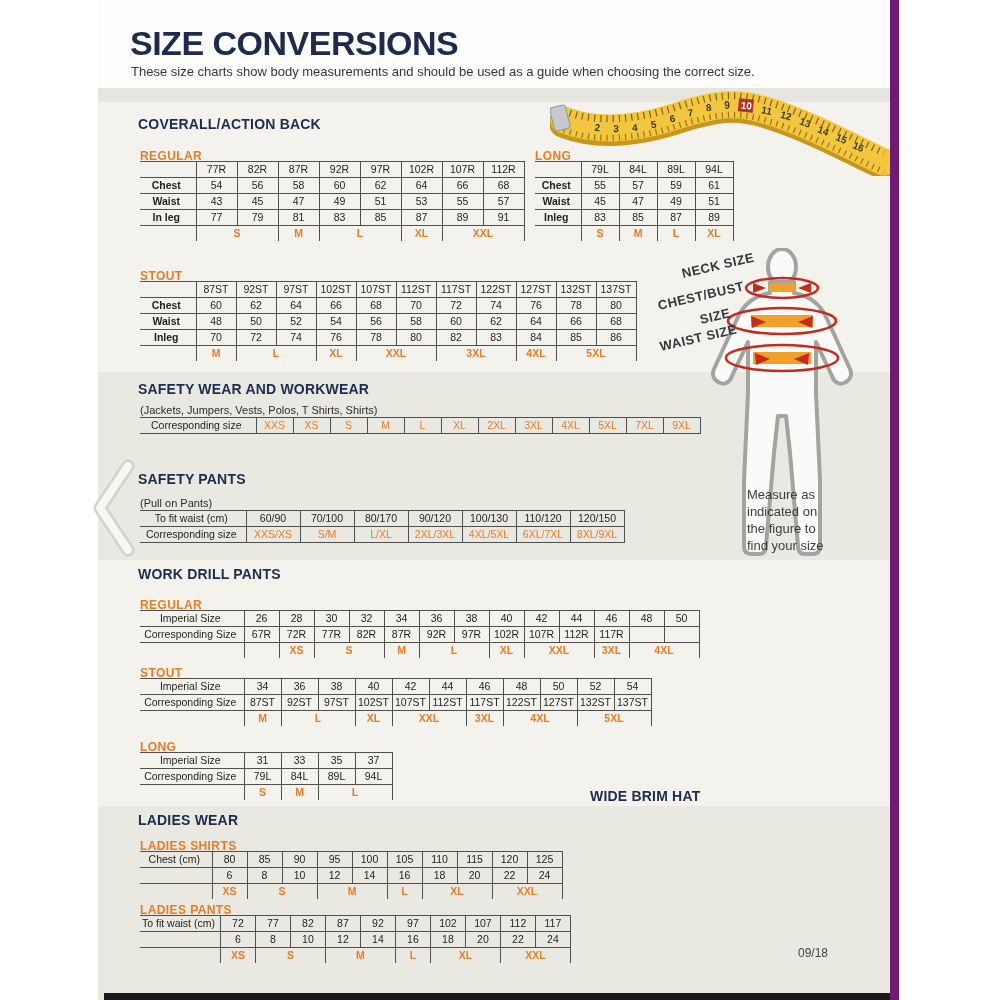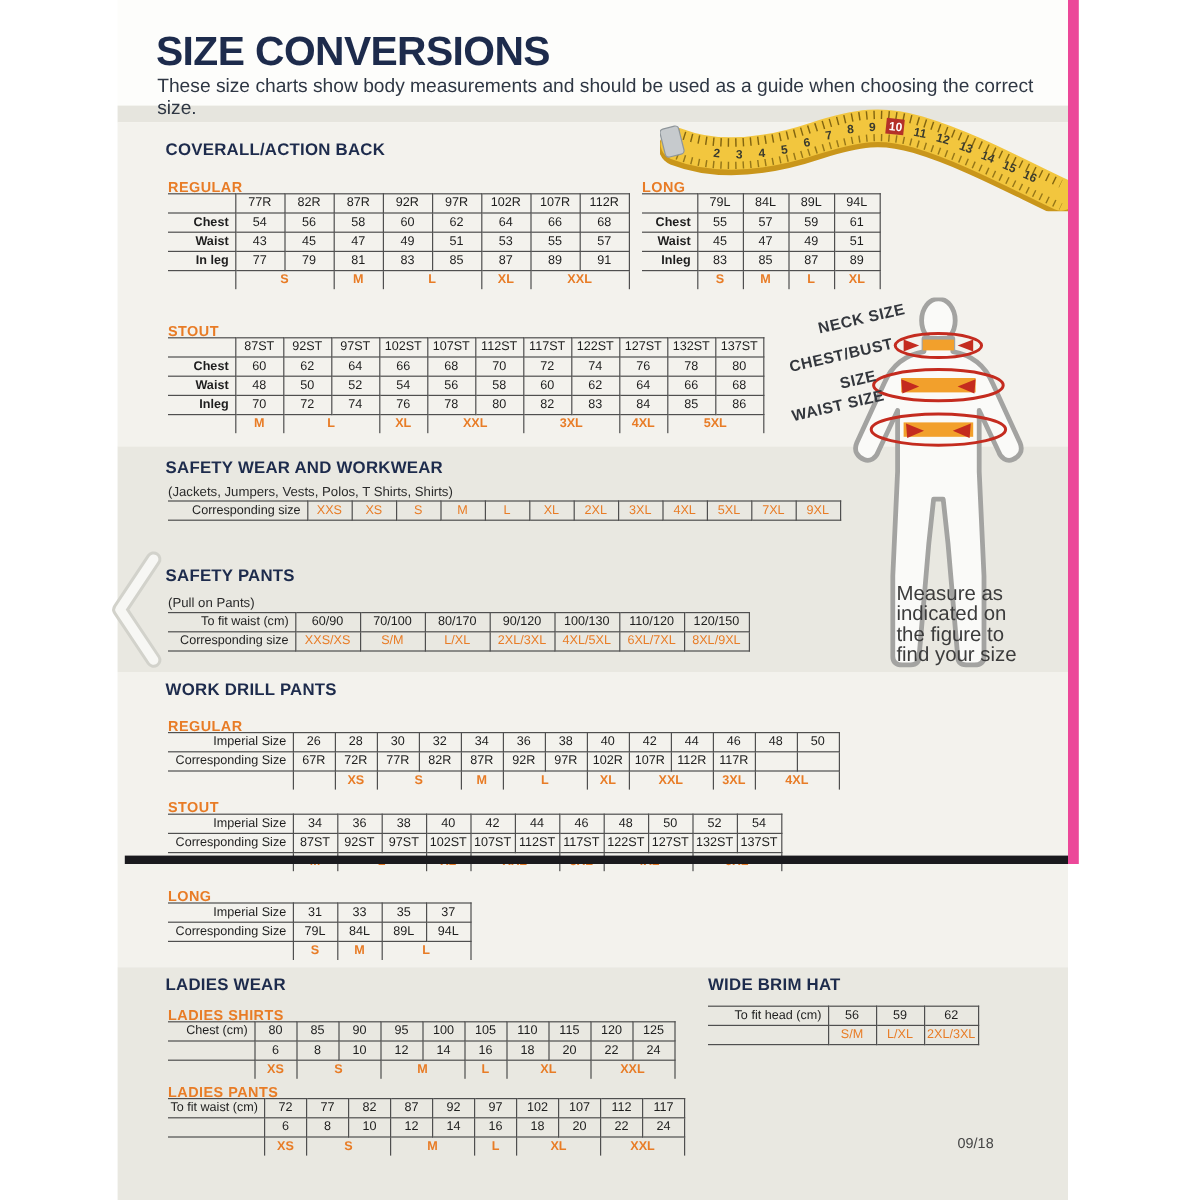--- a/index.html
+++ b/index.html
@@ -1,40 +1,40 @@
 <!DOCTYPE html>
 <html><head>
 <meta charset="utf-8">
 <style>
   html,body{margin:0;padding:0}
   body{width:1000px;height:1000px;background:#ffffff;font-family:"Liberation Sans",sans-serif;position:relative;overflow:hidden}
-  .page{position:absolute;left:98px;top:0;width:792px;height:720px;background:#fdfdfb;border-right:9px solid #ec4899}
+  .page{position:absolute;left:98px;top:0;width:792px;height:1000px;background:#fdfdfb;border-right:9px solid #701a75}
   .bg{position:absolute;left:0;width:100%}
   .band-top{top:88px;height:14px;background:#e6e5de}
   .band-a{top:102px;height:270px;background:#f3f2ed}
   .band-b{top:372px;height:188px;background:#e9e8e1}
   .band-c{top:560px;height:246px;background:#f3f2ed}
   .band-d{top:806px;height:194px;background:#e9e8e1}
   .bottom-bar{position:absolute;left:6px;right:0;bottom:0;height:7px;background:#1a1a1e}
   .abs{position:absolute}
   .title{font-size:34px;font-weight:800;color:#1d2b4c;letter-spacing:-0.5px}
-  .subtitle{font-size:16px;color:#2f3744}
+  .subtitle{font-size:13px;color:#2f3744}
   .sec-h{font-size:14px;font-weight:700;color:#1d2b4c;letter-spacing:.2px}
   .sub-l{font-size:12px;font-weight:700;color:#e87c26;letter-spacing:.4px}
   .note{font-size:11px;color:#2b2b2b}
   .tbl table{border-collapse:collapse;table-layout:auto}
   .tbl td{border:1px solid #4f4f4f;font-size:10.5px;color:#1e1e1e;text-align:center;height:16px;padding:0 2px;line-height:1;width:var(--cw);box-sizing:border-box}
-  .tbl td.rl{width:var(--lw);text-align:right;border-left:none;padding:0 5px 0 2px;white-space:nowrap}
+  .tbl td.rl{width:var(--lw);text-align:center;border-left:none;padding:0 5px 0 2px;white-space:nowrap}
   .tbl.bold-labels td.rl{font-weight:700}
   .tbl tr.orange td{color:#e87c26;font-weight:400}
   .tbl tr.orange td.rl{color:#1e1e1e;font-weight:400}
   .tbl tr.bandrow td{border:none;border-left:1px solid #4f4f4f;color:#e87c26;font-weight:700;height:15px}
   .tbl tr.bandrow td.rl{border:none}
   .tbl tr.bandrow td:last-child{border-right:1px solid #4f4f4f}
-  .caption{font-size:17px;color:#3c3c3c;line-height:17px}
+  .caption{font-size:13px;color:#3c3c3c;line-height:17px}
   .footer{font-size:12px;color:#444}
   .figlabel{font:700 13px "Liberation Sans",sans-serif;fill:#33373d;letter-spacing:.5px}
   .tapenum{font:700 10px "Liberation Sans",sans-serif;fill:#3b3b2e}
   .tapenum.hl{fill:#ffffff}
 </style>
 </head>
 <body>
 
 <div class="page">
 
@@ -547,39 +547,21 @@
             <td colspan="2">S</td>
             <td colspan="2">M</td>
             <td colspan="1">L</td>
             <td colspan="2">XL</td>
             <td colspan="2">XXL</td>
           </tr>
         </tbody>
       </table>
     </div>
 
-  <div class="abs sec-h" style="left:492px;top:812px">WIDE BRIM HAT</div>
-  <div class="abs tbl" style="left:492px;top:838px;--lw:100px;--cw:40px">
-      <table>
-        <tbody>
-          <tr>
-            <td class="rl">To fit head (cm)</td>
-            <td>56</td>
-            <td>59</td>
-            <td>62</td>
-          </tr>
-          <tr class="orange">
-            <td class="rl"></td>
-            <td>S/M</td>
-            <td>L/XL</td>
-            <td>2XL/3XL</td>
-          </tr>
-        </tbody>
-      </table>
-    </div>
+  <div class="abs sec-h" style="left:492px;top:788px">WIDE BRIM HAT</div>
 
   <svg class="abs" style="left:557px;top:248px" width="230" height="320" viewBox="0 0 230 320">
     <ellipse cx="127" cy="19" rx="14" ry="18" fill="#fafaf8" stroke="#a3a3a1" stroke-width="4"></ellipse>
     <path fill="#fafaf8" stroke="#a3a3a1" stroke-width="4" stroke-linejoin="round" d="M115,34 L115,45 C98,48 88,57 82,71 L59,121 C56,128 60,133 65,135 C70,137 75,134 77,128 L93,94 L93,145 L89,232 L89,299 C89,304 92,306 97,306 L104,306 C109,306 111,303 111,298 L119,205 L123,168 L131,168 L135,205 L143,298 C143,303 145,306 150,306 L157,306 C162,306 165,304 165,299 L165,232 L161,145 L161,94 L177,128 C179,134 184,137 189,135 C194,133 198,128 195,121 L172,71 C166,57 156,48 139,45 L139,34 Z"></path>
     <rect x="114" y="35" width="26" height="9" fill="#f2a02c"></rect>
     <rect x="96" y="67" width="62" height="12" fill="#f2a02c"></rect>
     <rect x="98" y="104" width="58" height="12" fill="#f2a02c"></rect>
     <g stroke="#c42b1f" stroke-width="2.5" fill="none">
       <ellipse cx="127" cy="40" rx="36" ry="10"></ellipse>
       <ellipse cx="127" cy="73" rx="54" ry="13"></ellipse>

